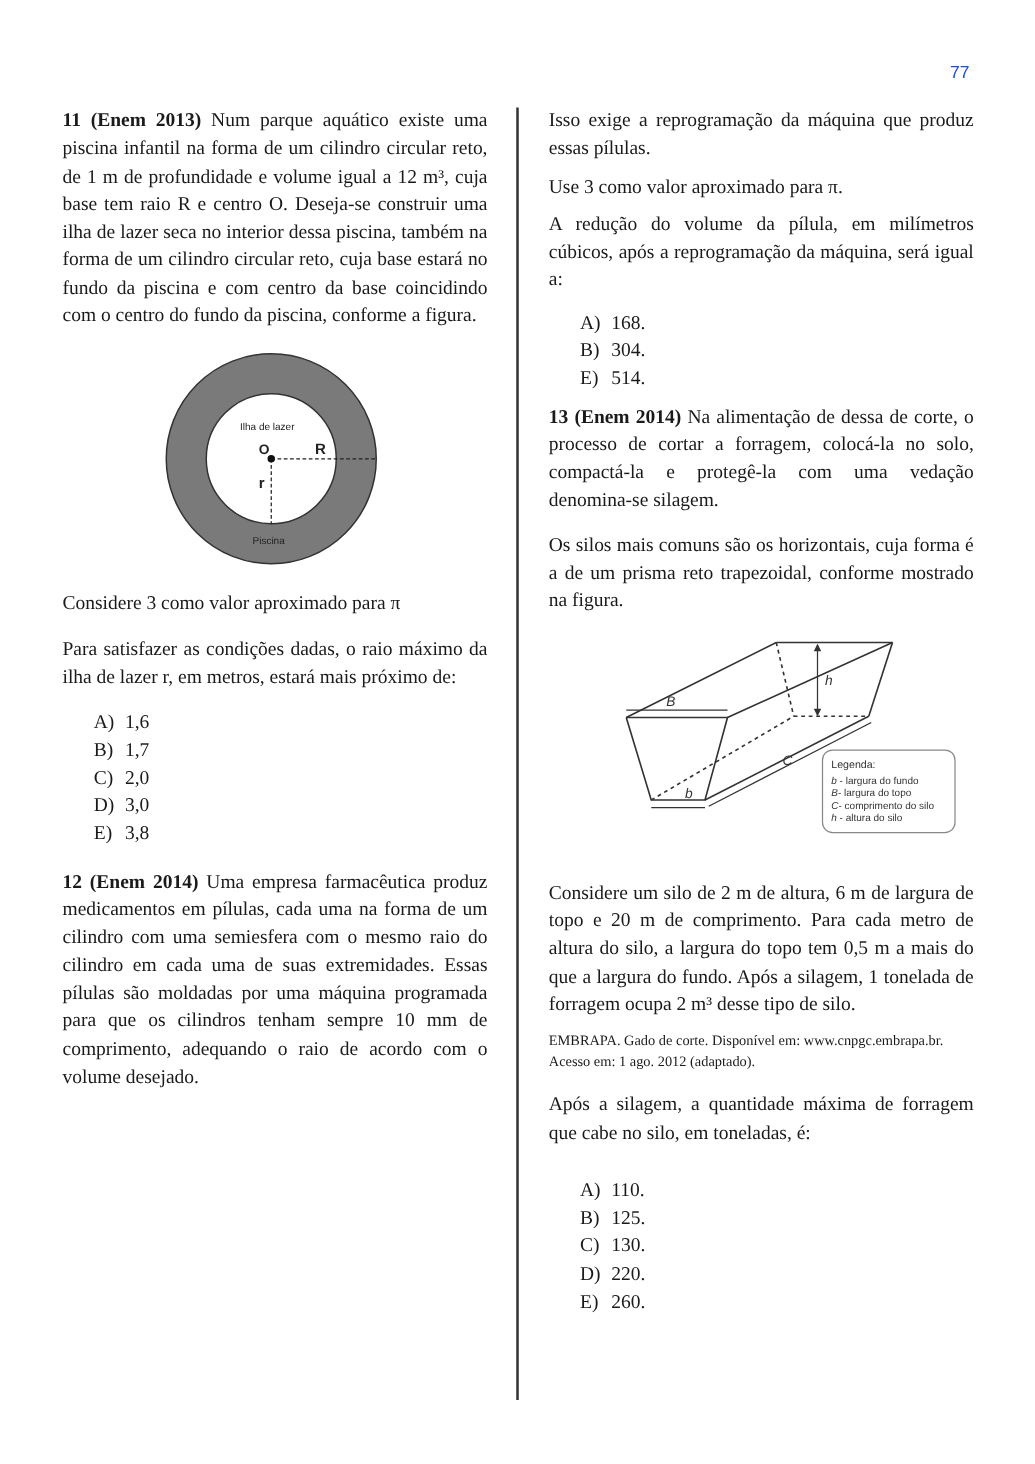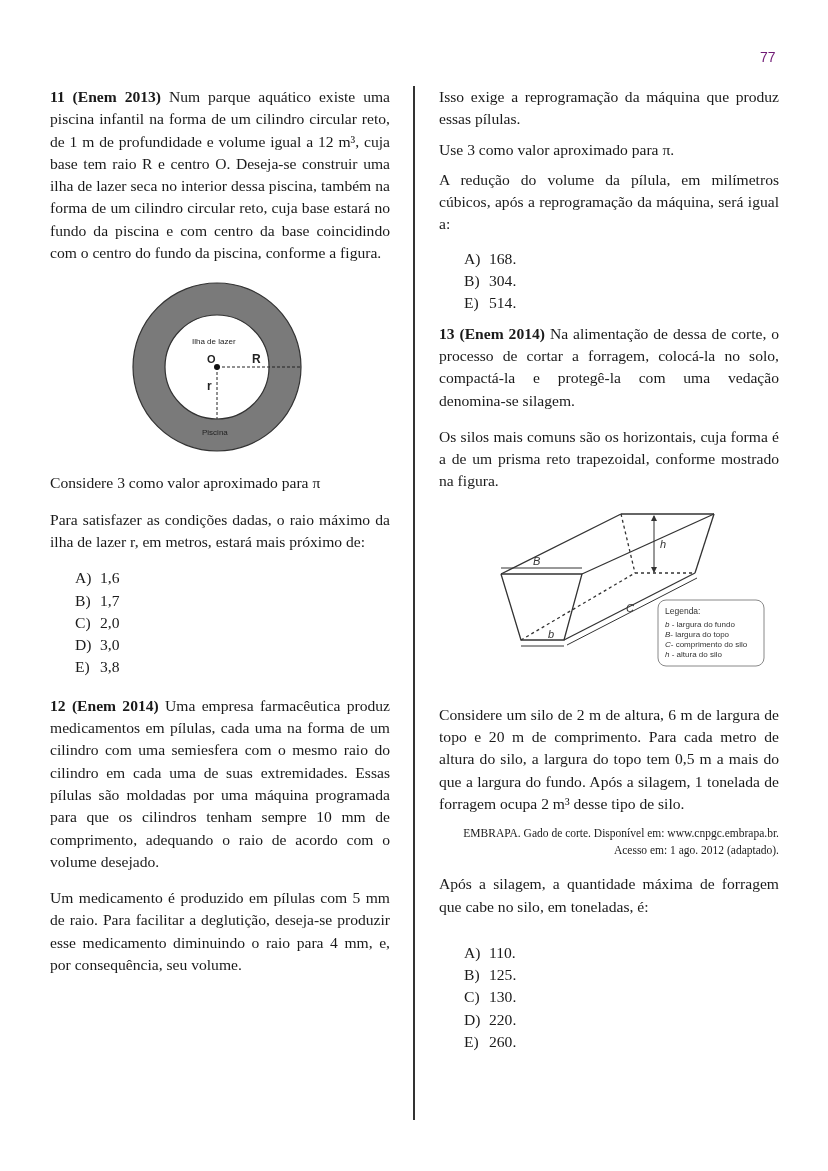--- a/index.html
+++ b/index.html
@@ -1,29 +1,29 @@
 <!DOCTYPE html>
 <html><head>
 <meta charset="utf-8">
 <style>
   html, body { margin:0; padding:0; background:#ffffff; }
   body { width:828px; height:1171px; position:relative; overflow:hidden;
          font-family:"Liberation Serif", serif; color:#1a1a1a; }
   .page-number { position:absolute; top:49px; left:760px; font-family:"Liberation Sans", sans-serif;
-                 font-size:14px; color:#701a75; }
+                 font-size:14px; color:#1d4ed8; }
   .col { position:absolute; top:86px; width:340px; font-size:15.6px; line-height:22.3px; }
   .col.left { left:50px; }
   .col.right { left:439px; }
   .divider { position:absolute; left:413px; top:86px; width:2px; height:1034px; background:#333; }
   p { margin:0 0 11px 0; text-align:justify; }
   .qhead { font-weight:bold; }
   .options { margin:0 0 12px 25px; padding:0; list-style:none; }
   .options li { line-height:22.3px; }
   .options .letter { display:inline-block; width:25px; }
-  .source { font-size:11.5px; line-height:17px; text-align:right; margin:0 0 14px 0; }
+  .source { font-size:11.5px; line-height:17px; text-align:left; margin:0 0 14px 0; }
   .fig-circle { position:relative; width:340px; height:185px; margin:8px 0 12px 0;text-align:right; }
   .fig-silo { position:relative; width:340px; height:180px; margin:6px 0 20px 0; }
 </style>
 </head>
 <body>
 
 <div class="page-number">77</div>
 
 <div class="divider"></div>
 
@@ -51,21 +51,20 @@
 
   <ul class="options" style="margin-bottom:16px">
     <li><span class="letter">A)</span><span>1,6</span></li>
     <li><span class="letter">B)</span><span>1,7</span></li>
     <li><span class="letter">C)</span><span>2,0</span></li>
     <li><span class="letter">D)</span><span>3,0</span></li>
     <li><span class="letter">E)</span><span>3,8</span></li>
   </ul>
 
   <p style="margin-bottom:14px"><span class="qhead">12 (Enem 2014)</span><span> Uma empresa farmacêutica produz medicamentos em pílulas, cada uma na forma de um cilindro com uma semiesfera com o mesmo raio do cilindro em cada uma de suas extremidades. Essas pílulas são moldadas por uma máquina programada para que os cilindros tenham sempre 10 mm de comprimento, adequando o raio de acordo com o volume desejado.</span></p>
-  <p>Um medicamento é produzido em pílulas com 5 mm de raio. Para facilitar a deglutição, deseja-se produzir esse medicamento diminuindo o raio para 4 mm, e, por consequência, seu volume.</p>
 </div>
 
 <div class="col right">
   <p style="margin-bottom:8px">Isso exige a reprogramação da máquina que produz essas pílulas.</p>
   <p style="margin-bottom:8px">Use 3 como valor aproximado para π.</p>
   <p style="margin-bottom:12px">A redução do volume da pílula, em milímetros cúbicos, após a reprogramação da máquina, será igual a:</p>
 
   <ul class="options" style="margin-bottom:8px">
     <li><span class="letter">A)</span><span>168.</span></li>
     <li><span class="letter">B)</span><span>304.</span></li>

